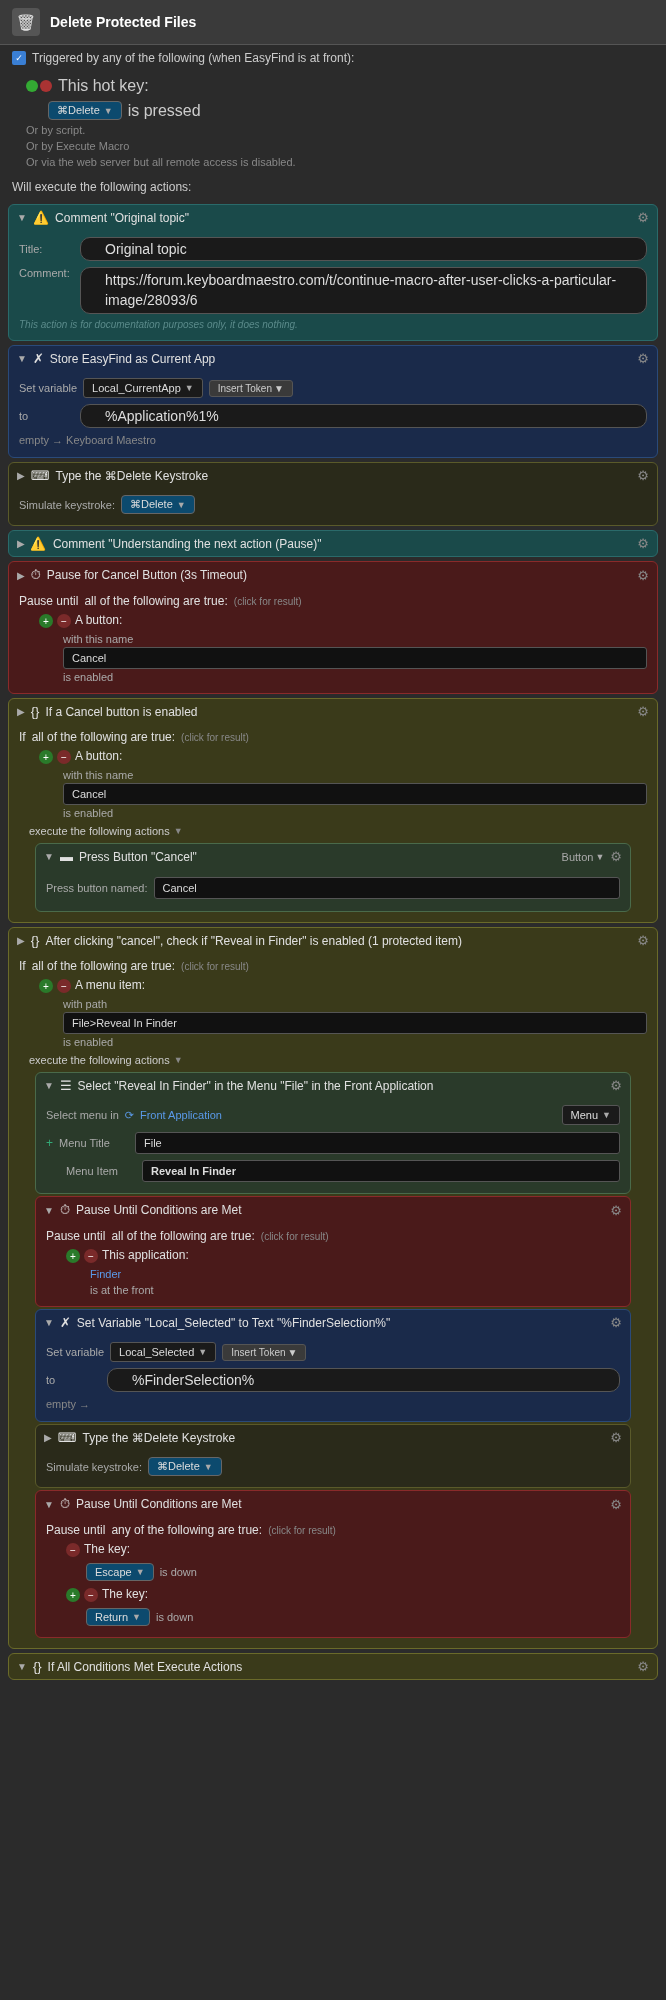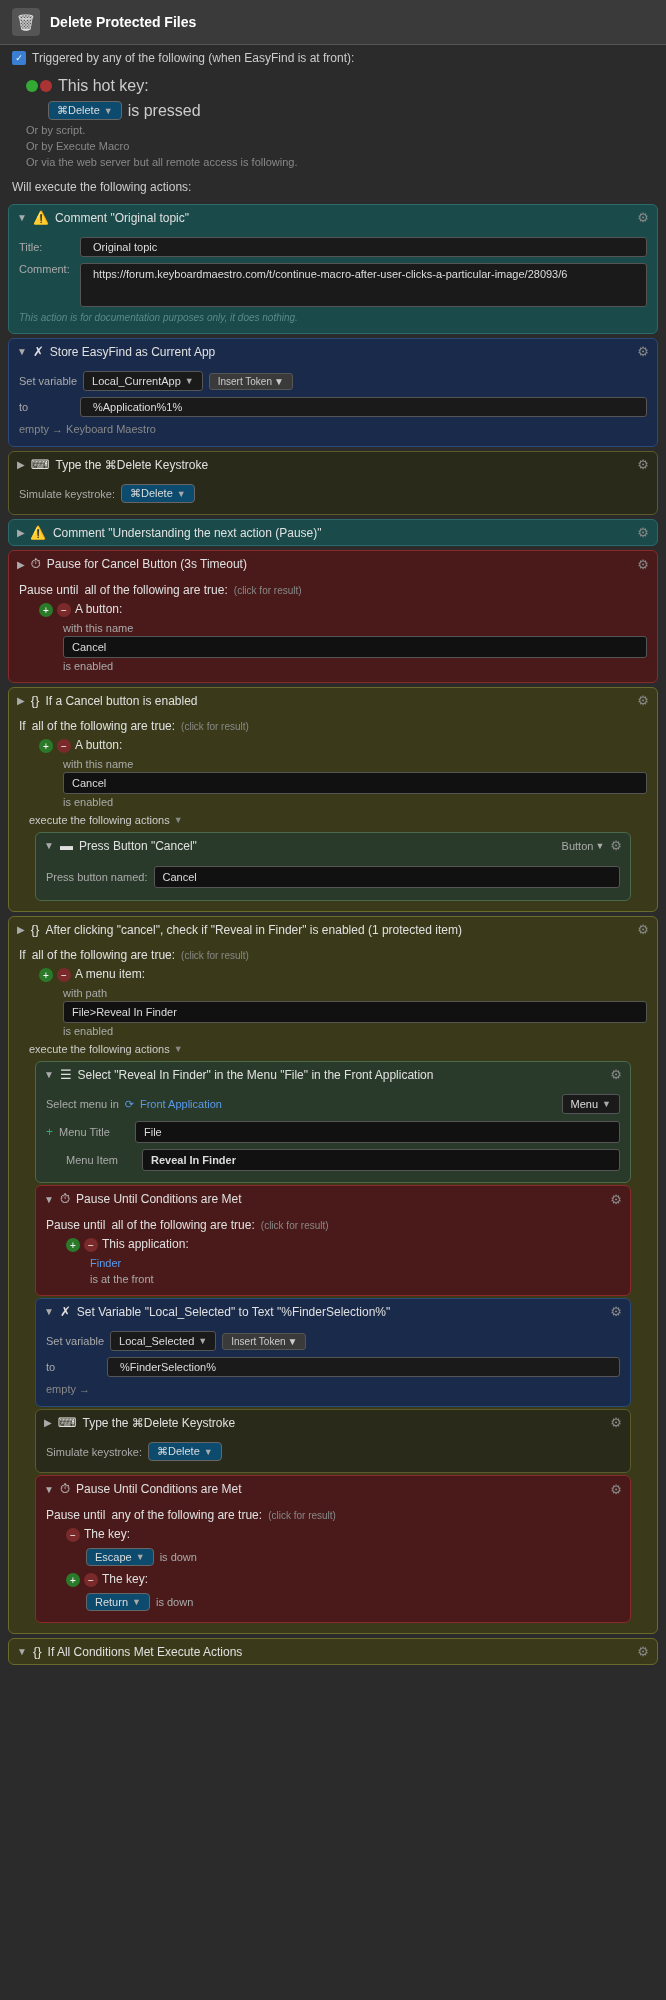--- a/index.html
+++ b/index.html
@@ -107,22 +107,22 @@
     .gear-icon { color: #888; font-size: 13px; cursor: pointer; }
     .chevron { font-size: 10px; color: #aaa; }
     .block-icon { font-size: 13px; }
 
     .block-body { padding: 4px 10px 8px 10px; }
     .field-row {
       display: flex; align-items: center; gap: 6px; padding: 3px 0;
     }
     .field-label { color: #aaa; font-size: 11px; min-width: 55px; }
     .field-value-box {
-      background: #1a1a1a; border: 1px solid #555; border-radius: 3px;
-      padding: 3px 12px; font-size: 11px; color: #ddd; flex: 1;
+      background: #1a1a1a; border: 1px solid #555; border-radius: 10px;
+      padding: 3px 24px; font-size: 14px; color: #ddd; flex: 1;
     }
     .field-value-box.multiline {
       min-height: 44px; display: block; line-height: 1.4;
     }
     .field-note { color: #5a8a8a; font-size: 10px; font-style: italic; padding: 2px 0; }
 
     .dropdown-box {
       background: #1a1a1a; border: 1px solid #555; border-radius: 3px;
       padding: 3px 8px; font-size: 11px; color: #ddd;
       display: inline-flex; align-items: center; gap: 4px;
@@ -207,21 +207,21 @@
     </span>
     <span class="label-text">is pressed</span>
   </div>
   <div class="or-line">
     <span>Or by script.</span>
   </div>
   <div class="or-line">
     <span>Or by Execute Macro</span>
   </div>
   <div class="or-line">
-    <span>Or via the web server but all remote access is following.</span>
+    <span>Or via the web server but all remote access is disabled.</span>
   </div>
 </div>
 
 <div class="will-execute">Will execute the following actions:</div>
 
 <div class="action-block block-comment">
   <div class="block-header">
     <div class="block-header-left">
       <span class="chevron">▼</span>
       <span class="block-icon">⚠️</span>

